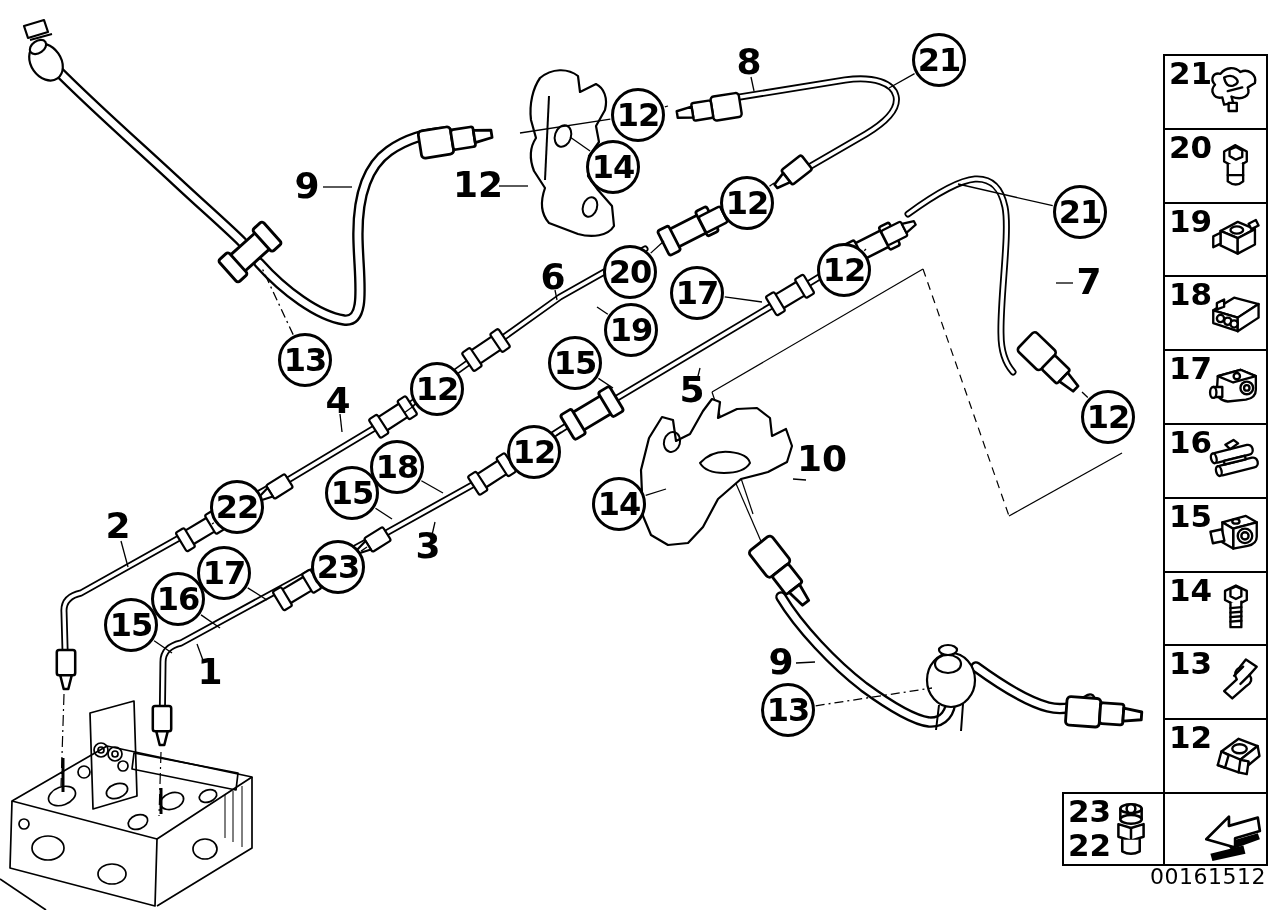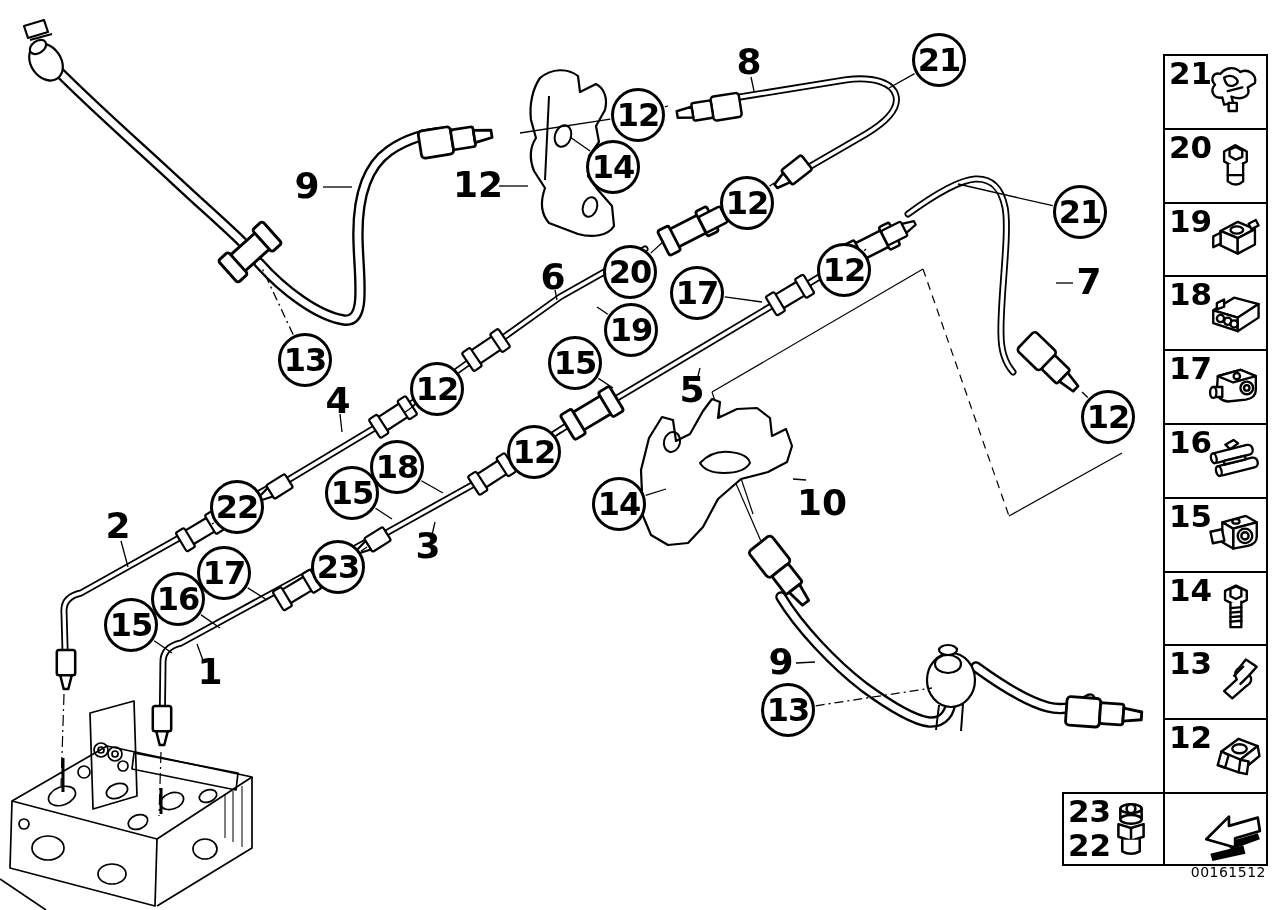--- a/index.html
+++ b/index.html
@@ -21,21 +21,21 @@
            background:#fff;display:flex;align-items:center;justify-content:center;
            font-size:32px;font-weight:bold;box-sizing:border-box;letter-spacing:-1px;}
   .plabel{position:absolute;transform:translate(-50%,-52%);font-size:36px;font-weight:bold;
           color:#000;line-height:1;}
   .legend-box{position:absolute;border:2.6px solid #000;background:#fff;box-sizing:border-box;}
   .legend-num{position:absolute;left:4px;top:1px;font-size:31px;font-weight:bold;line-height:1.05;}
   .legend-num.second{top:auto;bottom:2px;}
   .legend-ic{position:absolute;right:2px;top:50%;transform:translateY(-50%);}
   .i{fill:#fff;stroke:#000;stroke-width:2.6;stroke-linejoin:round;stroke-linecap:round;}
   #figure-number{position:absolute;right:22px;top:864px;width:250px;text-align:right;
-                 font-size:14px;font-weight:500;letter-spacing:.5px;}
+                 font-size:22px;font-weight:500;letter-spacing:.5px;}
 </style>
 </head>
 <body>
 
 <div id="stage">
 
 <svg id="art" width="1288" height="910" viewBox="0 0 1288 910">
   <defs>
     <g id="union">
           <rect x="-16" y="-8" width="32" height="16" rx="3"></rect>
@@ -236,21 +236,21 @@
       <div class="plabel" style="left: 749px; top: 63px;">8</div>
       <div class="plabel" style="left: 307px; top: 187px;">9</div>
       <div class="plabel" style="left: 478px; top: 186px;">12</div>
       <div class="plabel" style="left: 553px; top: 278px;">6</div>
       <div class="plabel" style="left: 692px; top: 391px;">5</div>
       <div class="plabel" style="left: 1089px; top: 283px;">7</div>
       <div class="plabel" style="left: 338px; top: 402px;">4</div>
       <div class="plabel" style="left: 428px; top: 547px;">3</div>
       <div class="plabel" style="left: 118px; top: 527px;">2</div>
       <div class="plabel" style="left: 210px; top: 673px;">1</div>
-      <div class="plabel" style="left: 822px; top: 504px;">10</div>
+      <div class="plabel" style="left: 822px; top: 460px;">10</div>
       <div class="plabel" style="left: 781px; top: 663px;">9</div>
     </div>
 
 <div id="legend">
       <div class="legend-box" style="left: 1163px; top: 54px; width: 105px; height: 76.4px;">
         <span class="legend-num">21</span>
         <svg class="legend-ic" width="58" height="58" viewBox="0 0 64 64">
           <path class="i" d="M16,12 C8,10 4,18 10,24 C4,30 8,40 18,38 L20,46 L30,44 L28,37 C40,42 50,36 46,27 L54,22 C56,12 46,6 38,10 C32,4 22,4 16,12 Z"></path>
           <path class="i" d="M20,16 Q28,12 33,17 Q38,22 30,25 Q22,27 20,16 Z"></path>
           <line class="i" x1="24" y1="31" x2="40" y2="27"></line>

